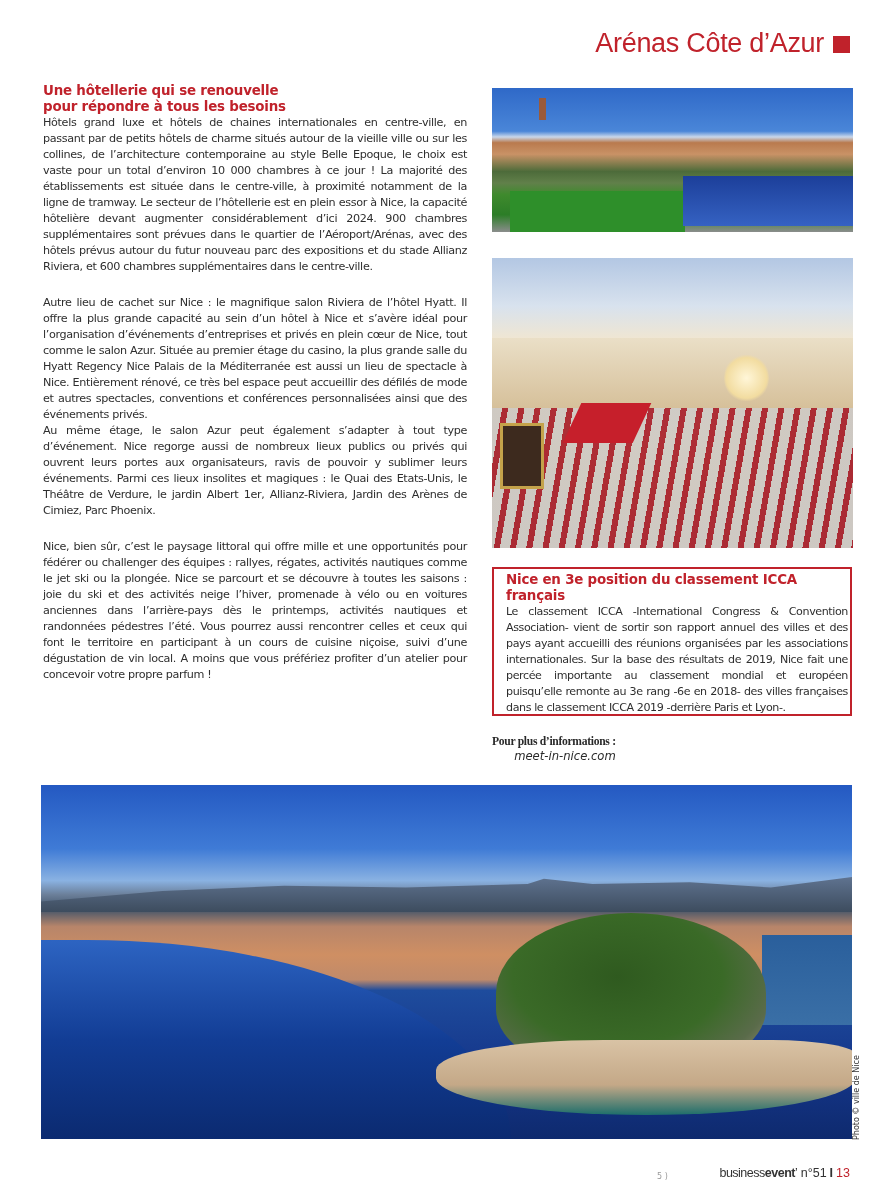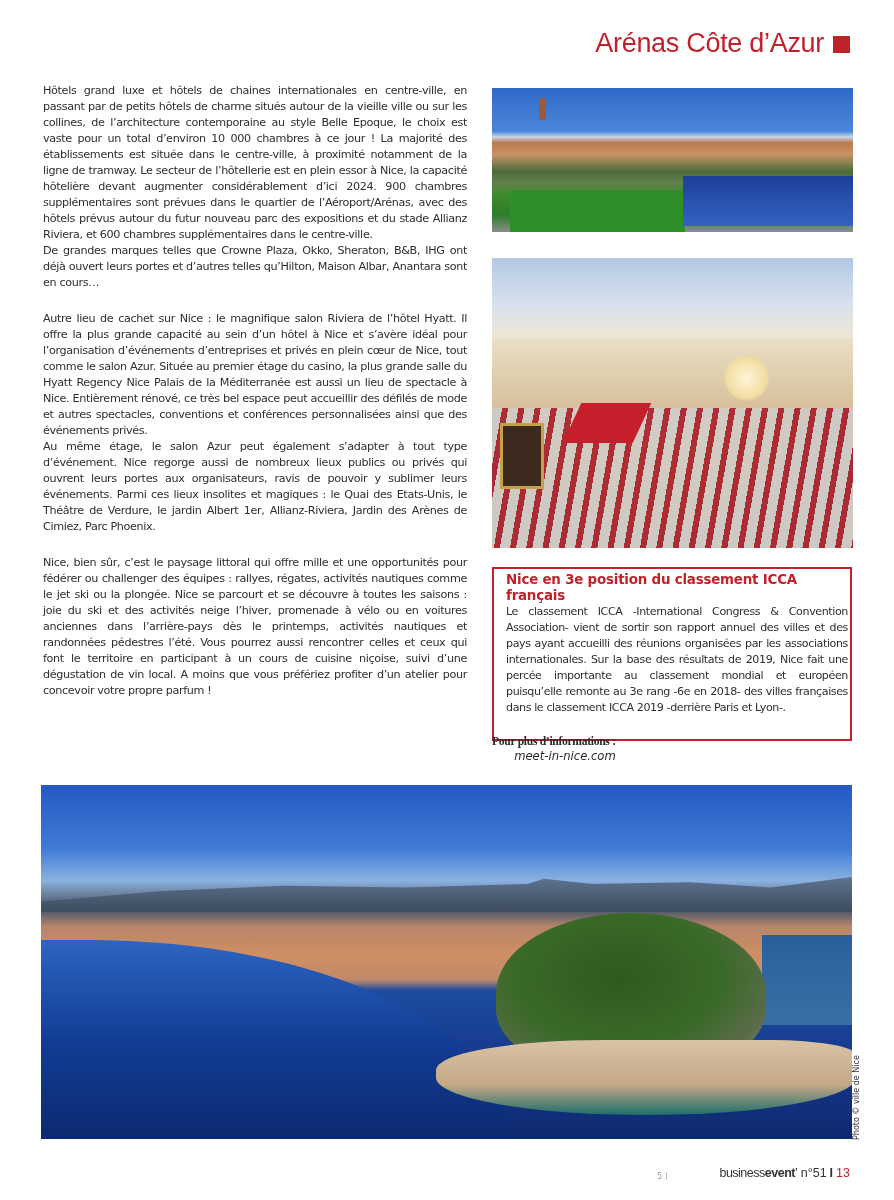--- a/index.html
+++ b/index.html
@@ -42,21 +42,21 @@
     .photo2 .walls { position: absolute; left: 0; top: 80px; width: 100%; height: 70px;
       background: linear-gradient(to bottom, #eadfc7, #d6c09a); }
     .photo2 .floor { position: absolute; left: 0; top: 150px; width: 100%; height: 140px;
       background: repeating-linear-gradient(100deg, #cfcac4 0px, #cfcac4 10px, #a81b26 10px, #a81b26 16px); opacity: 0.9; }
     .photo2 .chandelier { position: absolute; left: 232px; top: 95px; width: 45px; height: 50px; border-radius: 50%;
       background: radial-gradient(circle, #fff6d8 0%, #f2dca0 60%, transparent 70%); }
     .photo2 .stage { position: absolute; left: 80px; top: 145px; width: 70px; height: 40px; background: #c61f2b; transform: skewX(-25deg); }
     .photo2 .painting { position: absolute; left: 8px; top: 165px; width: 38px; height: 60px; background: #3d2a1e; border: 3px solid #c4a24a; }
 
     .icca-box {
-      position: absolute; left: 492px; top: 567px; width: 360px; height: 174px;
+      position: absolute; left: 492px; top: 567px; width: 360px; height: 149px;
       border: 2px solid #c0222b; box-sizing: border-box; padding: 3px 2px 0 12px;
     }
     .icca-box .sec-title { font-size: 13.4px; margin-bottom: 0; }
     .icca-box .body-text { font-size: 11.1px; line-height: 16px; letter-spacing: -0.4px; }
 
     .info { position: absolute; left: 492px; top: 735px; }
     .info-label { font-family: Liberation Serif, serif; font-weight: bold; font-size: 11.6px; color: #2a2a2a; margin: 0; letter-spacing: -0.3px; }
     .info-link { font-family: "DejaVu Sans", sans-serif; font-style: italic; font-size: 11.6px; color: #2a2a2a; margin: 0; line-height: 17px; text-align: right; }
 
     .photo3 { left: 41px; top: 785px; width: 811px; height: 354px;
@@ -85,22 +85,25 @@
     .smudge { position: absolute; left: 657px; top: 1172px; font-size: 8px; color: #999; }
   </style>
 </head>
 <body>
 
 <div class="header-title">Arénas Côte d’Azur</div>
 <div class="header-square"></div>
 
 <div class="left-col">
   <div class="sec">
+    <h2 class="sec-title">
+      <span>Une hôtellerie qui se renouvelle</span><br>
+      <span>pour répondre à tous les besoins</span>
+    </h2>
     <p class="body-text">Hôtels grand luxe et hôtels de chaines internationales en centre-ville, en passant par de petits hôtels de charme situés autour de la vieille ville ou sur les collines, de l’architecture contemporaine au style Belle Epoque, le choix est vaste pour un total d’environ 10 000 chambres à ce jour ! La majorité des établissements est située dans le centre-ville, à proximité notamment de la ligne de tramway. Le secteur de l’hôtellerie est en plein essor à Nice, la capacité hôtelière devant augmenter considérablement d’ici 2024. 900 chambres supplémentaires sont prévues dans le quartier de l’Aéroport/Arénas, avec des hôtels prévus autour du futur nouveau parc des expositions et du stade Allianz Riviera, et 600 chambres supplémentaires dans le centre-ville.</p>
-    <p class="body-text">De grandes marques telles que Crowne Plaza, Okko, Sheraton, B&amp;B, IHG ont déjà ouvert leurs portes et d’autres telles qu’Hilton, Maison Albar, Anantara sont en cours…</p>
   </div>
 
   <div class="sec">
     <p class="body-text">Autre lieu de cachet sur Nice : le magnifique salon Riviera de l’hôtel Hyatt. Il offre la plus grande capacité au sein d’un hôtel à Nice et s’avère idéal pour l’organisation d’événements d’entreprises et privés en plein cœur de Nice, tout comme le salon Azur. Située au premier étage du casino, la plus grande salle du Hyatt Regency Nice Palais de la Méditerranée est aussi un lieu de spectacle à Nice. Entièrement rénové, ce très bel espace peut accueillir des défilés de mode et autres spectacles, conventions et conférences personnalisées ainsi que des événements privés.</p>
     <p class="body-text">Au même étage, le salon Azur peut également s’adapter à tout type d’événement. Nice regorge aussi de nombreux lieux publics ou privés qui ouvrent leurs portes aux organisateurs, ravis de pouvoir y sublimer leurs événements. Parmi ces lieux insolites et magiques : le Quai des Etats-Unis, le Théâtre de Verdure, le jardin Albert 1er, Allianz-Riviera, Jardin des Arènes de Cimiez, Parc Phoenix.</p>
   </div>
 
   <div class="sec">
     <p class="body-text">Nice, bien sûr, c’est le paysage littoral qui offre mille et une opportunités pour fédérer ou challenger des équipes : rallyes, régates, activités nautiques comme le jet ski ou la plongée. Nice se parcourt et se découvre à toutes les saisons : joie du ski et des activités neige l’hiver, promenade à vélo ou en voitures anciennes dans l’arrière-pays dès le printemps, activités nautiques et randonnées pédestres l’été. Vous pourrez aussi rencontrer celles et ceux qui font le territoire en participant à un cours de cuisine niçoise, suivi d’une dégustation de vin local. A moins que vous préfériez profiter d’un atelier pour concevoir votre propre parfum !</p>
   </div>

